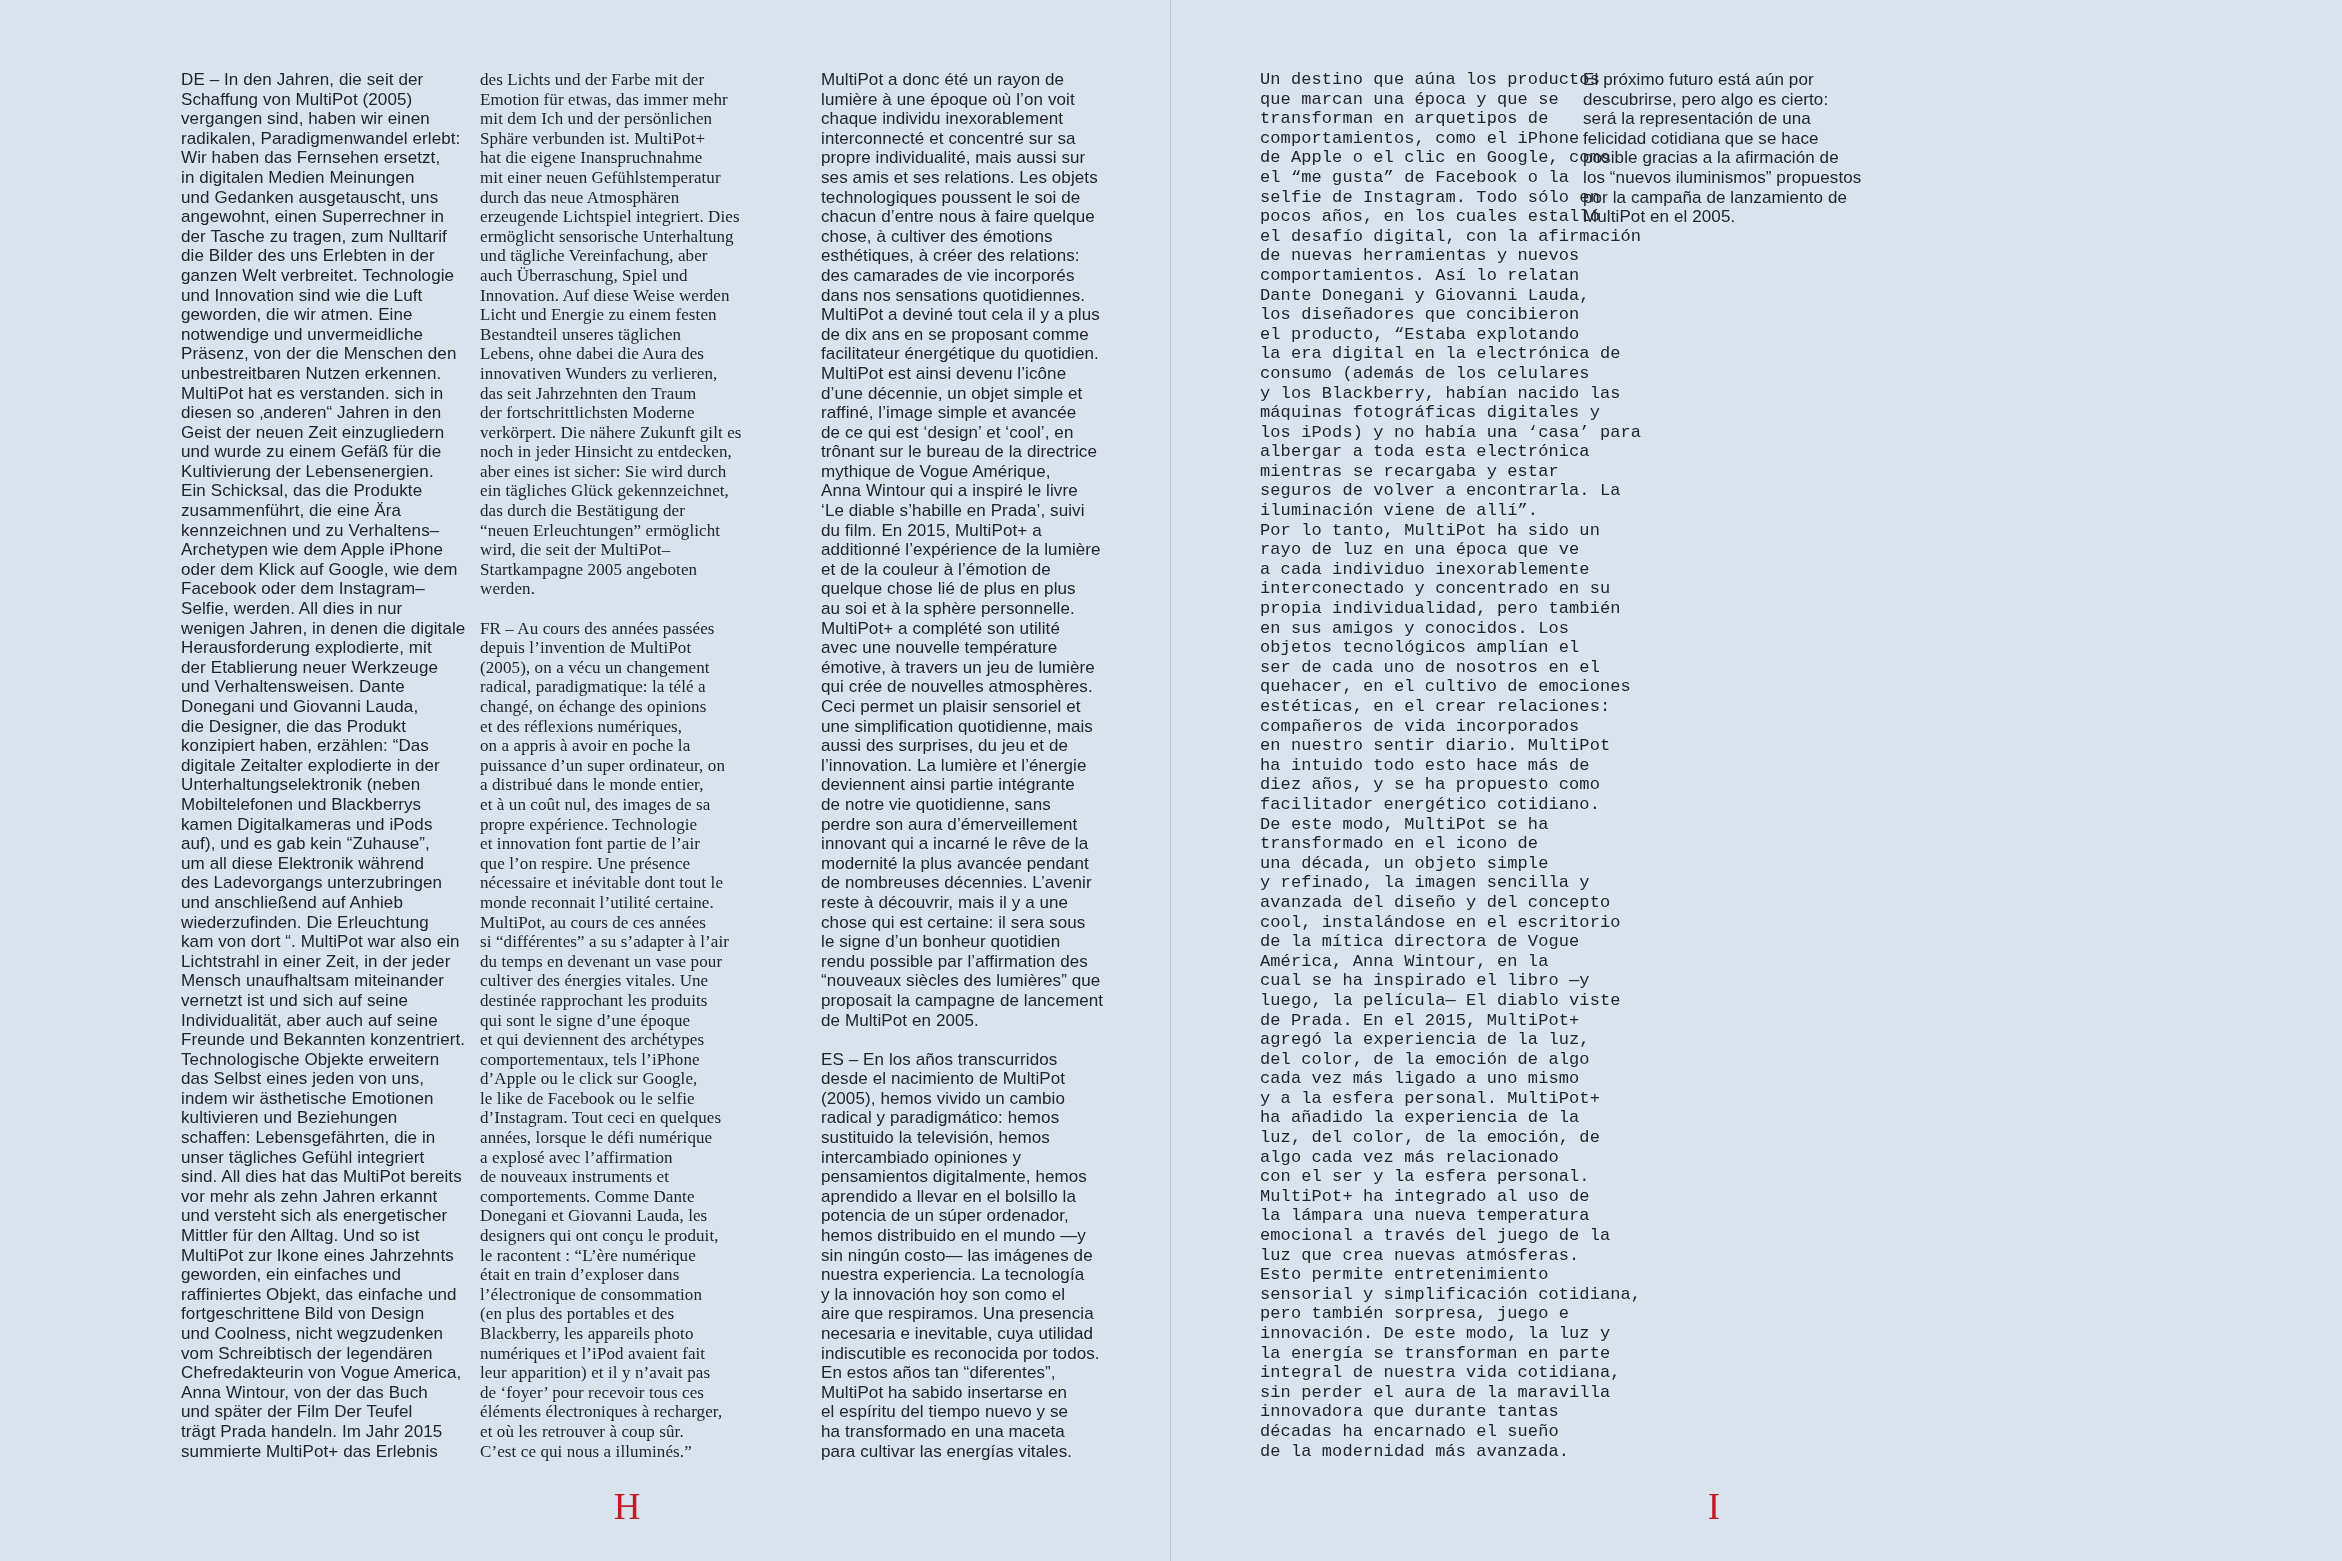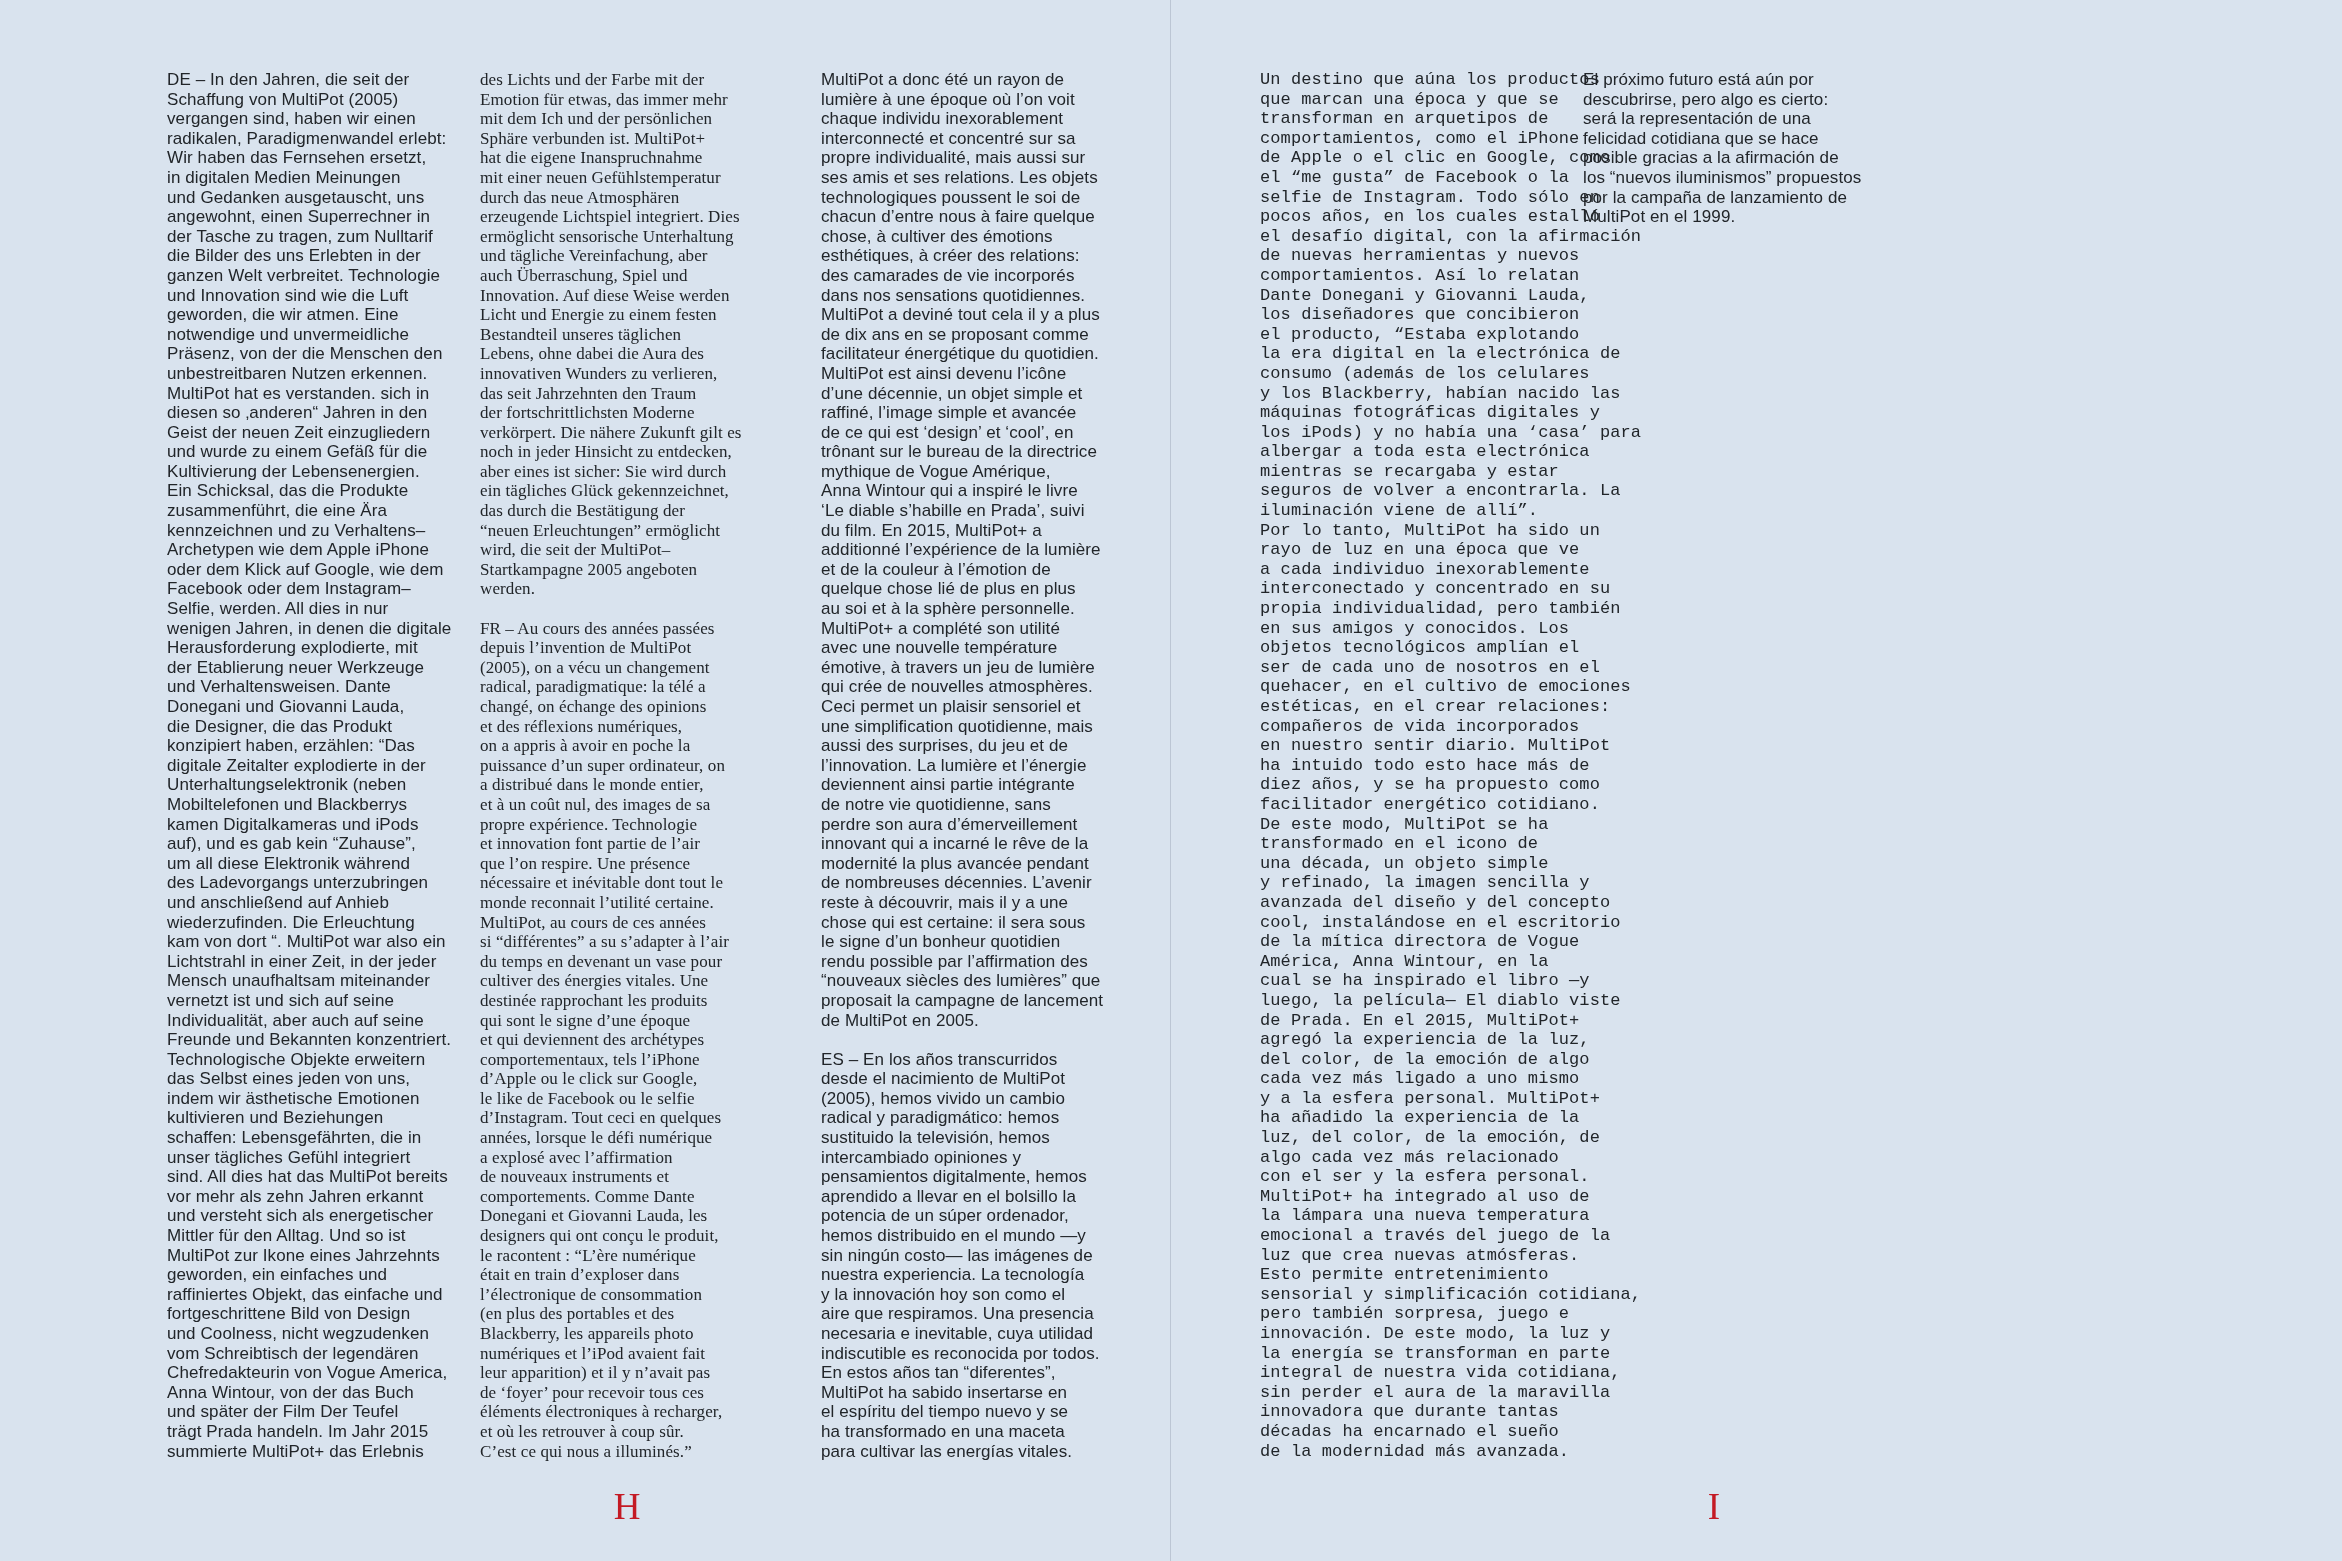--- a/index.html
+++ b/index.html
@@ -30,21 +30,21 @@
   }
   .folio {
     position: absolute; top: 1488px;
     width: 112px;
     text-align: center;
     font-family: "Liberation Serif", serif;
     font-size: 37px;
     line-height: 37px;
     color: #c41a24;
   }
-  .c1 { left: 167px; }
+  .c1 { left: 181px; }
   .c2 { left: 480px; font-family: Liberation Serif, serif; }
   .c3 { left: 801px; margin-left: 20px; }
   .c4 { left: 1260px; font-family: Liberation Mono, monospace; }
   .c5 { left: 1583px; }
   .folio-left  { left: 571px; }
   .folio-right { left: 1658px; }
 </style>
 </head>
 <body>
 
@@ -350,19 +350,19 @@
 de la modernidad más avanzada.</p>
     </div>
     <div class="col c5">
       <p>El próximo futuro está aún por
 descubrirse, pero algo es cierto:
 será la representación de una
 felicidad cotidiana que se hace
 posible gracias a la afirmación de
 los “nuevos iluminismos” propuestos
 por la campaña de lanzamiento de
-MultiPot en el 1999.</p>
+MultiPot en el 2005.</p>
     </div>
     <div class="folio folio-right">I</div>
   </div>
 
 </div>
 
 
 </body></html>

